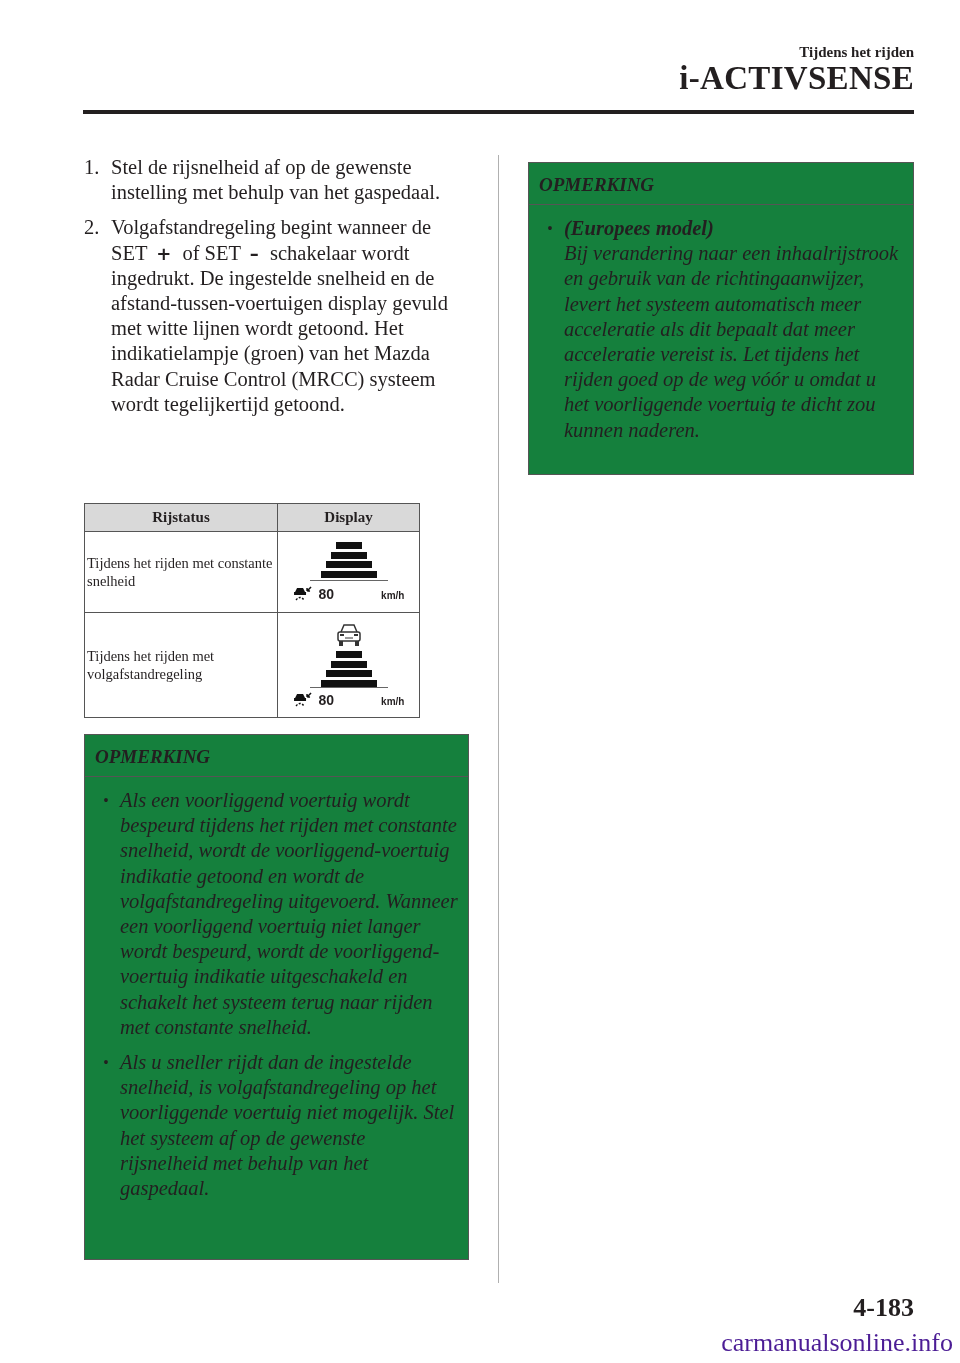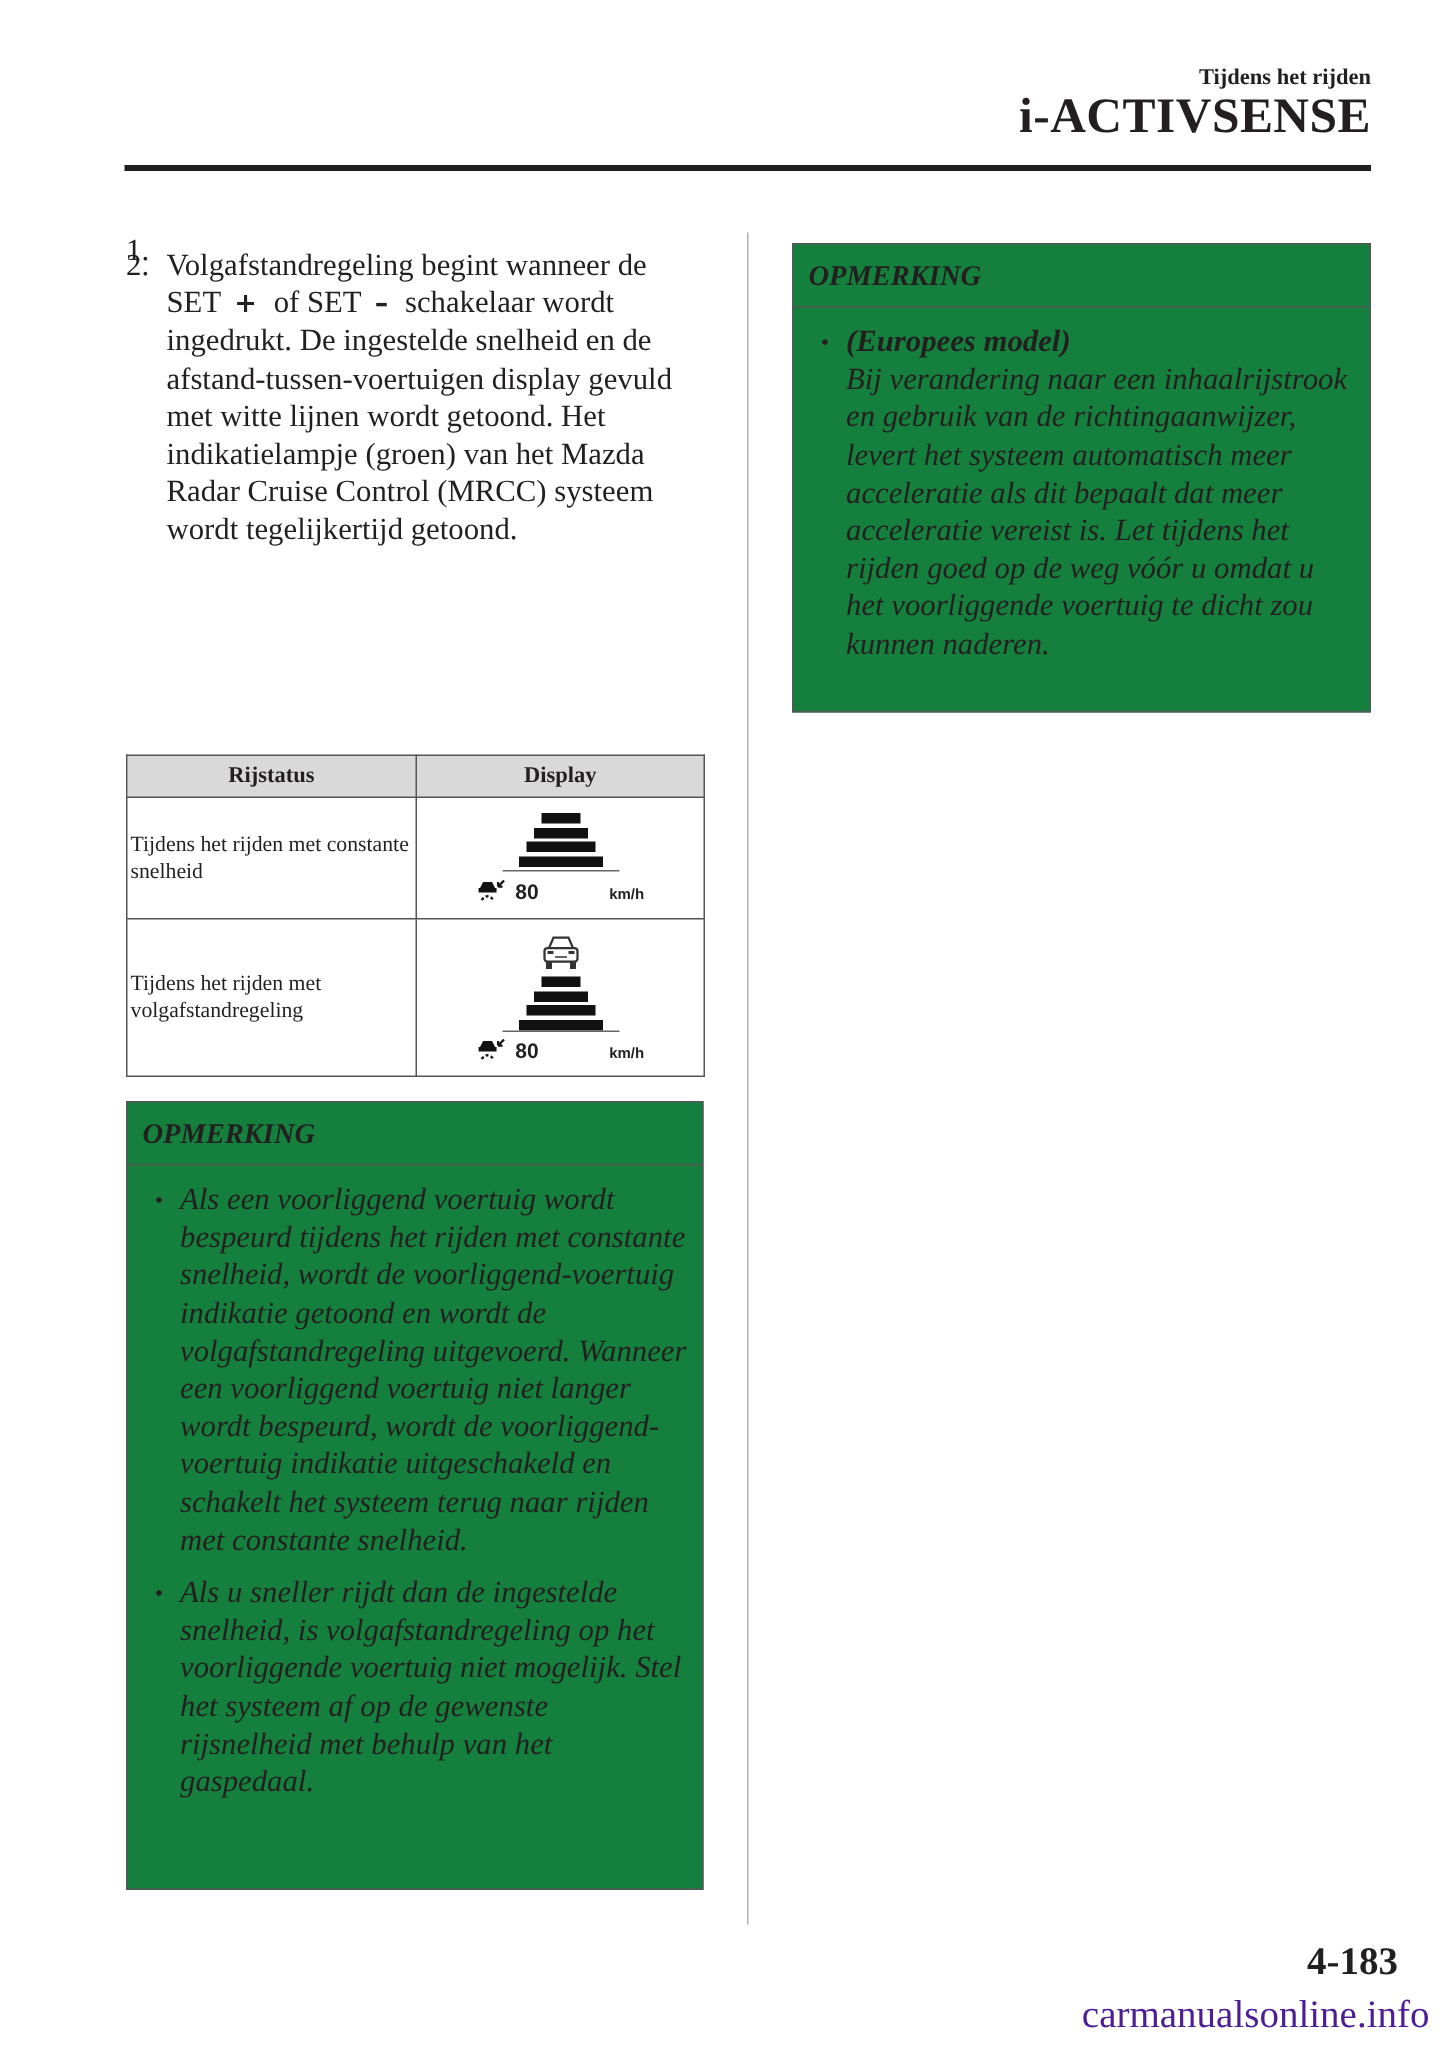--- a/index.html
+++ b/index.html
@@ -11,21 +11,21 @@
   .hdr-rule { position:absolute; left:83px; width:831px; top:110px; height:4px; background:#231f20; }
 
   .col-divider { position:absolute; left:498px; top:155px; width:1px; height:1128px; background:#b0b0b0; }
 
   .left { position:absolute; left:84px; top:155px; width:386px; }
   .section-title { font-size:21px; font-weight:bold; text-decoration:underline; margin:0 0 8px 0; line-height:30px; }
   .step { position:relative; padding-left:27px; font-size:20.5px; line-height:25.2px; margin-bottom:10px; }
   .step .num { position:absolute; left:0; top:0; }
   .inline-sym { display:inline-block; font-family:"DejaVu Sans", sans-serif; font-weight:bold; font-size:18px; margin:0 6px 0 4px; }
 
-  table.status { position:absolute; left:84px; top:503px; width:386px; border-collapse:collapse; font-size:14.5px; }
+  table.status { position:absolute; left:84px; top:503px; width:336px; border-collapse:collapse; font-size:14.5px; }
   table.status th { background:#d9d9d9; border:1px solid #555; height:25px; font-weight:bold; font-size:15px; }
   table.status td { border:1px solid #555; vertical-align:middle; }
   table.status td.lbl { width:188px; padding:0 2px; line-height:18px; }
   .disp { position:relative; height:78px; }
   .disp.tall { height:102px; }
   .trap { position:absolute; left:50%; transform:translateX(-50%); width:58px; }
   .trap div { background:#111; margin:0 auto; height:7px; margin-bottom:2.5px; }
   .baseline { position:absolute; left:50%; transform:translateX(-50%); width:78px; height:1px; background:#666; }
   .speed { position:absolute; left:50%; transform:translateX(-50%); white-space:nowrap; font-family:"Liberation Sans", sans-serif; font-weight:bold; }
   .speed .val { font-size:14px; }
@@ -33,36 +33,37 @@
   .speed svg { vertical-align:-2px; margin-right:6px; }
   .car { position:absolute; left:50%; transform:translateX(-50%); }
 
   .note { position:absolute; border:1.5px solid #555; background:#15803d;font-style:italic; }
   .note .note-head { font-weight:bold; font-size:19px; padding:0 10px; height:41px; line-height:43px; border-bottom:1.5px solid #555; }
   .note .note-body { padding:8px 10px 8px 10px; }
   .bullet { position:relative; padding-left:25px; font-size:20.5px; line-height:25.2px; margin:3px 0 10px 0; }
   .bullet .dot { position:absolute; left:8px; top:0; font-size:16px; }
   .bold { font-weight:bold; }
 
-  .page-num { position:absolute; right:28px; top:1293px; font-size:26px; font-weight:bold; }
+  .page-num { position:absolute; right:46px; top:1293px; font-size:26px; font-weight:bold; }
   .watermark { position:absolute; right:7px; top:1328px; font-family:Liberation Serif, serif; font-size:26px; color:#4c1d95; }
 </style>
 </head>
 <body>
 
 <div class="hdr-sub">Tijdens het rijden</div>
 <div class="hdr-title">i-ACTIVSENSE</div>
 <div class="hdr-rule"></div>
 
 <div class="col-divider"></div>
 
 <div class="left">
 
   <div class="step">
     <span class="num">1.</span>
+    <span>Stel de rijsnelheid af op de gewenste instelling met behulp van het gaspedaal.</span>
   </div>
 
   <div class="step">
     <span class="num">2.</span>
     <span>Volgafstandregeling begint wanneer de SET</span>
     <span class="inline-sym">+</span>
     <span>of SET</span>
     <span class="inline-sym">–</span>
     <span>schakelaar wordt ingedrukt. De ingestelde snelheid en de afstand-tussen-voertuigen display gevuld met witte lijnen wordt getoond. Het indikatielampje (groen) van het Mazda Radar Cruise Control (MRCC) systeem wordt tegelijkertijd getoond.</span>
   </div>

